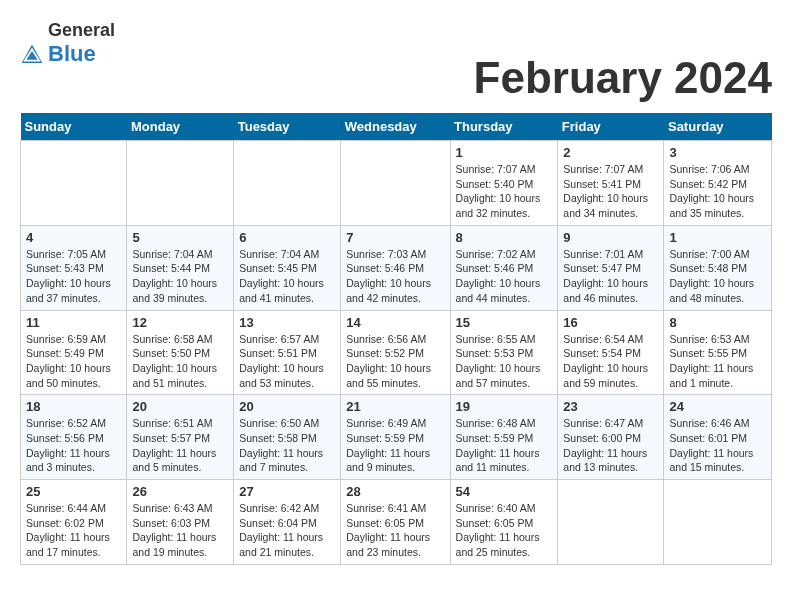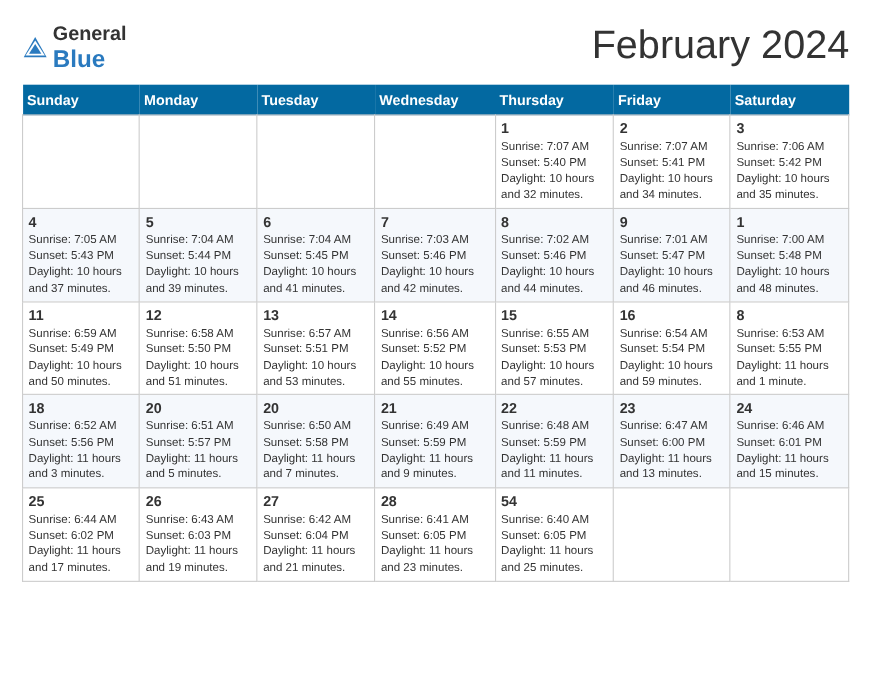--- a/index.html
+++ b/index.html
@@ -11,29 +11,29 @@
       padding: 20px;
     }
     .header {
       display: flex;
       justify-content: space-between;
       align-items: flex-start;
       margin-bottom: 10px;
     }
     .logo {
       display: flex;
-      align-items: center;
+      align-items: flex-end;
       gap: 4px;
     }
     .logo-icon {
       width: 24px;
       height: 24px;
     }
     .title-block { text-align: right; }
-    .month-title { font-size: 36px; font-weight: normal; color: #333; }
+    .month-title { font-size: 44px; font-weight: bold; color: #333; margin-top: 33px; }
     .location { font-size: 16px; color: #555; }
     table {
       width: 100%;
       border-collapse: collapse;
       font-size: 11px;
     }
     th {
       background-color: #0369a1;
       color: #fff;
       padding: 6px 4px;
@@ -189,21 +189,21 @@
         </td>
         <td>
           <div class="day-num">20</div>
           <div class="day-info">Sunrise: 6:50 AM<br>Sunset: 5:58 PM<br>Daylight: 11 hours<br>and 7 minutes.</div>
         </td>
         <td>
           <div class="day-num">21</div>
           <div class="day-info">Sunrise: 6:49 AM<br>Sunset: 5:59 PM<br>Daylight: 11 hours<br>and 9 minutes.</div>
         </td>
         <td>
-          <div class="day-num">22</div>
+          <div class="day-num">19</div>
           <div class="day-info">Sunrise: 6:48 AM<br>Sunset: 5:59 PM<br>Daylight: 11 hours<br>and 11 minutes.</div>
         </td>
         <td>
           <div class="day-num">23</div>
           <div class="day-info">Sunrise: 6:47 AM<br>Sunset: 6:00 PM<br>Daylight: 11 hours<br>and 13 minutes.</div>
         </td>
         <td>
           <div class="day-num">24</div>
           <div class="day-info">Sunrise: 6:46 AM<br>Sunset: 6:01 PM<br>Daylight: 11 hours<br>and 15 minutes.</div>
         </td>

